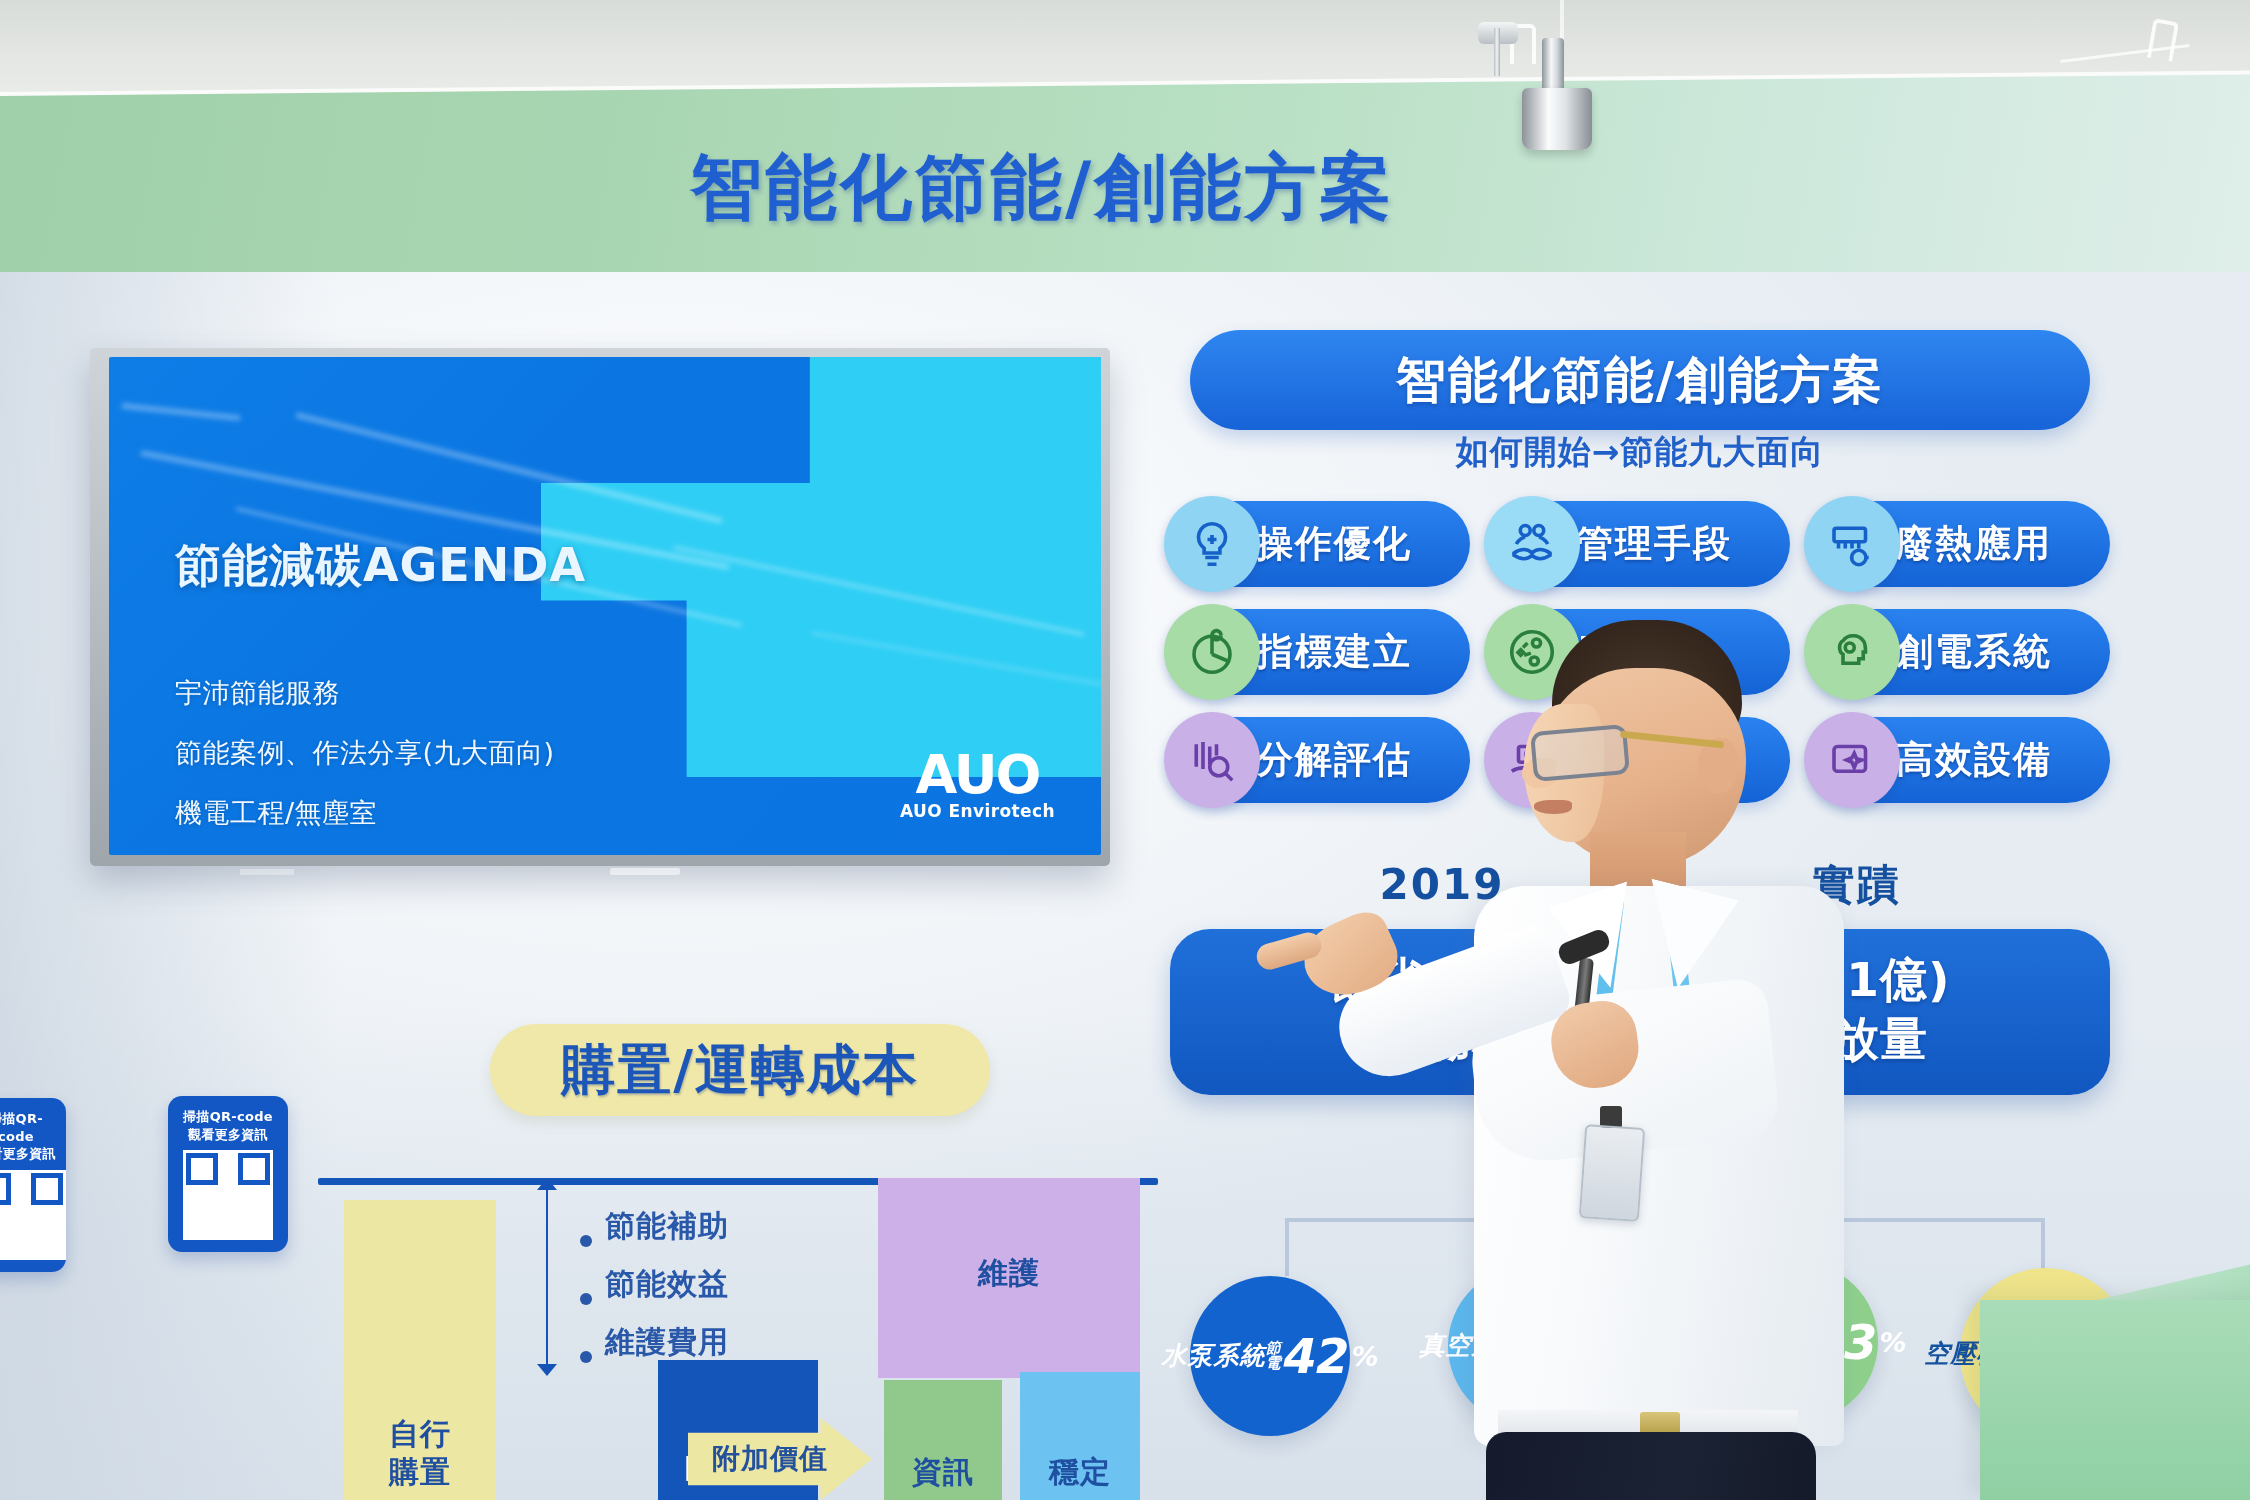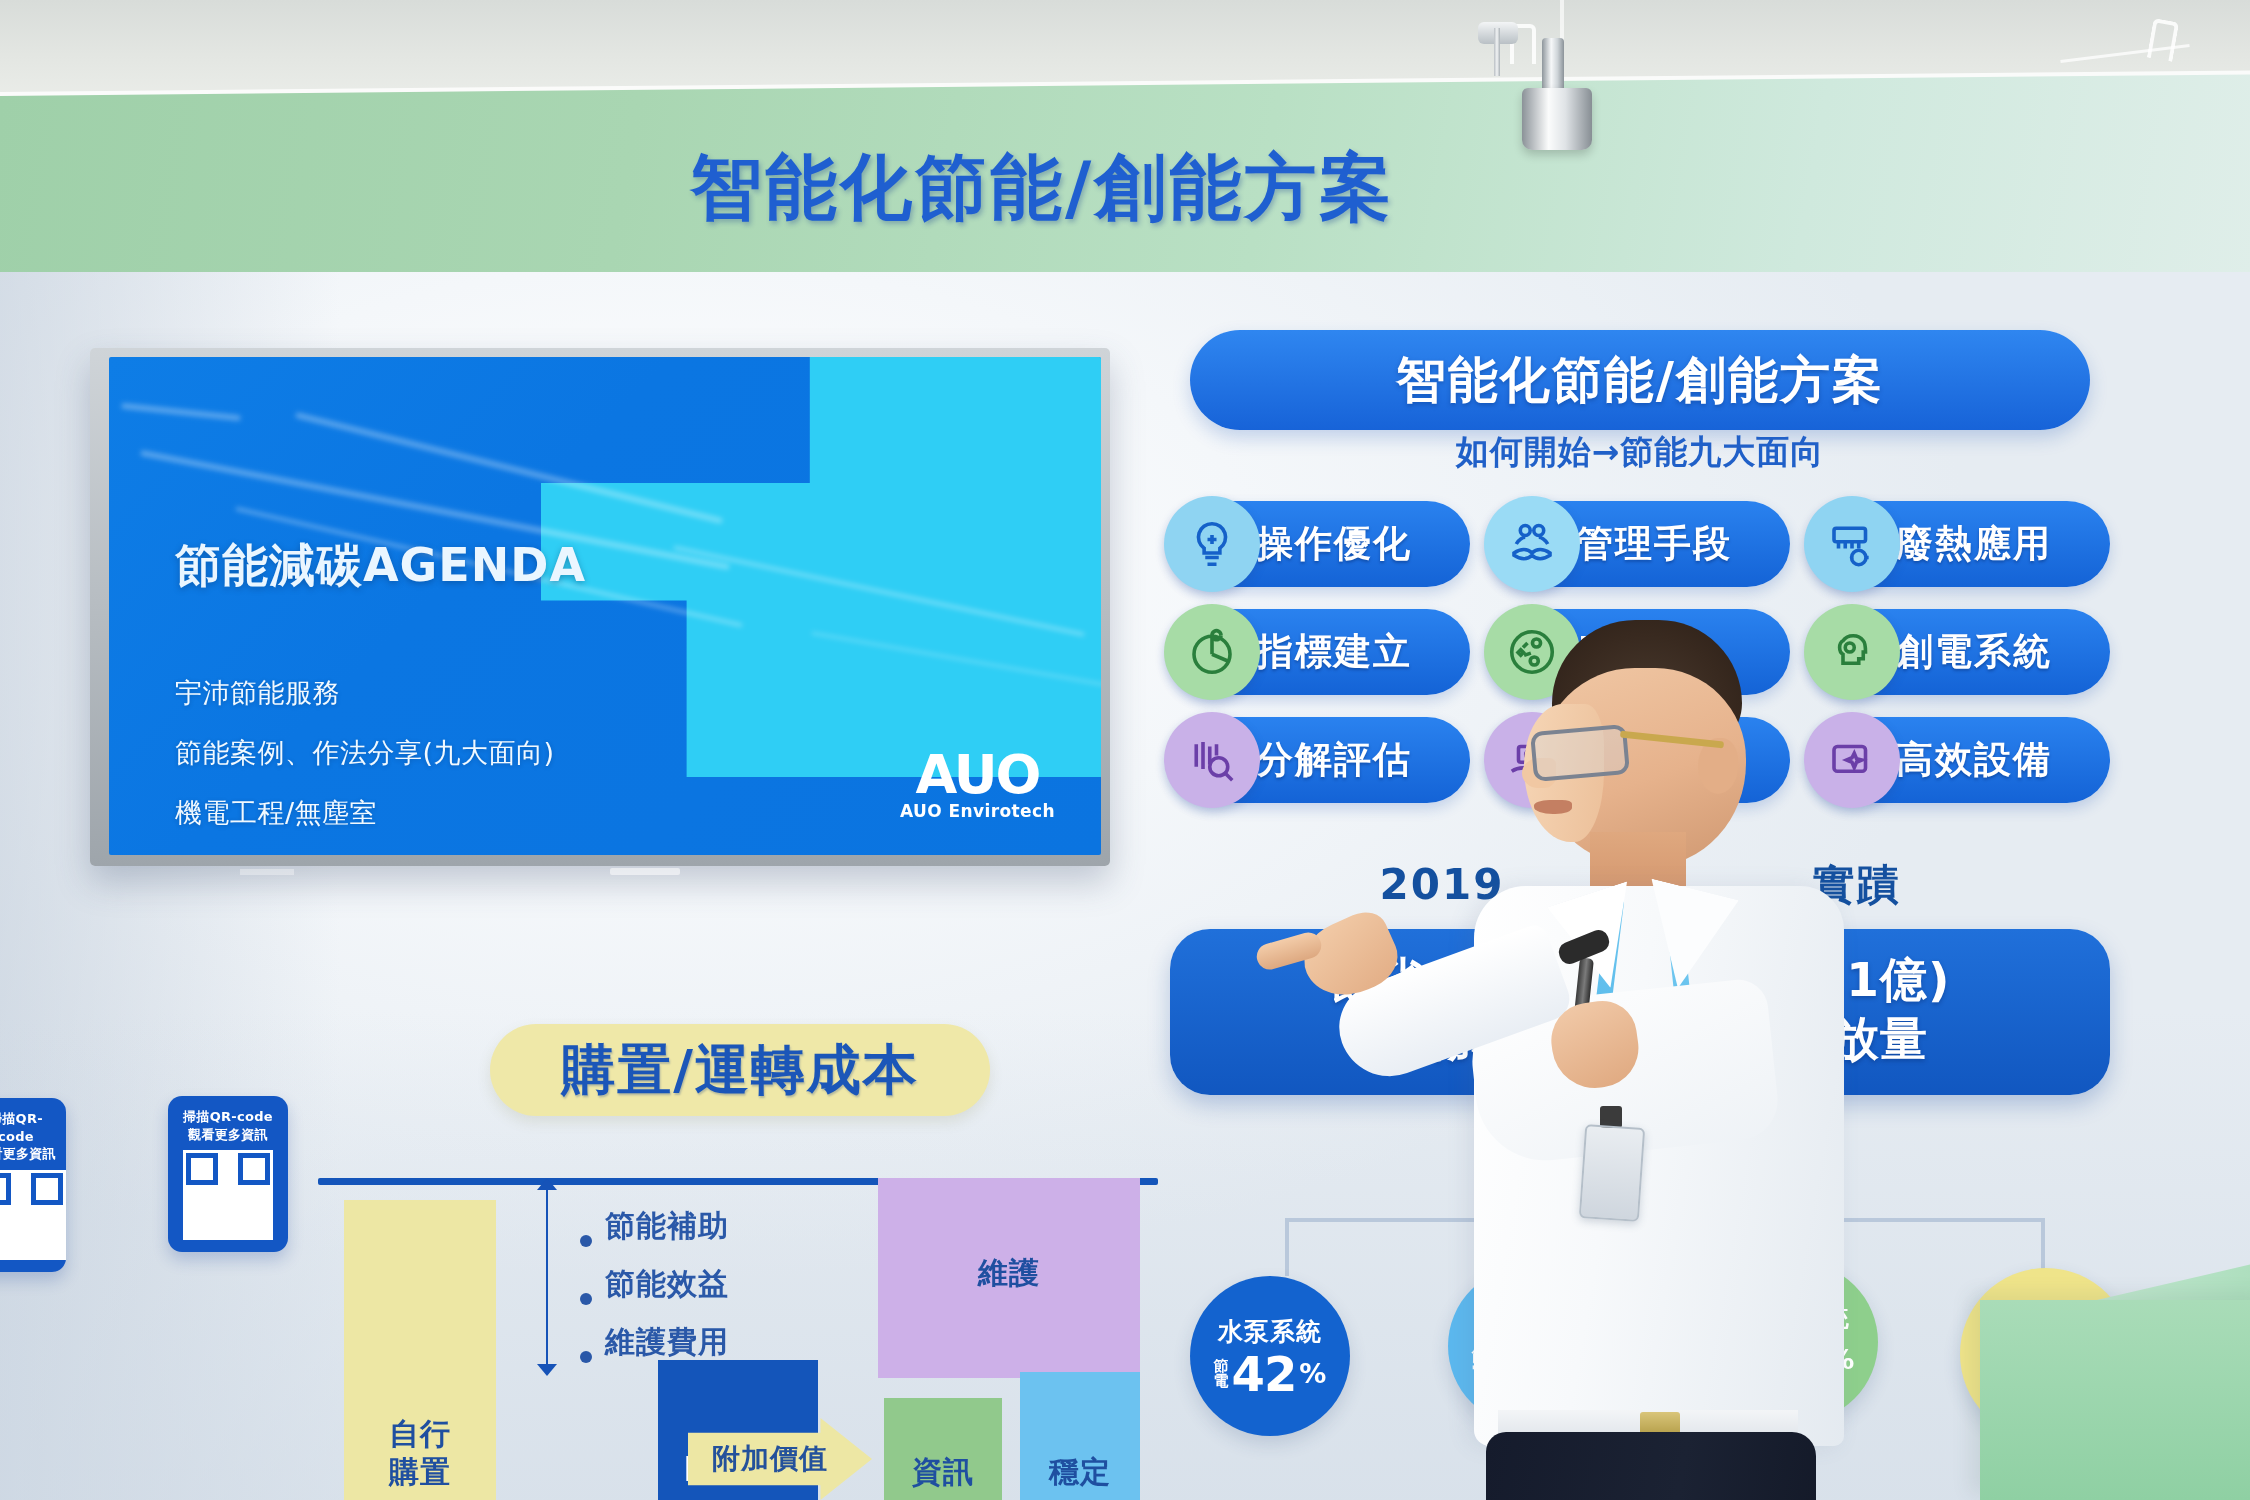--- a/index.html
+++ b/index.html
@@ -218,22 +218,23 @@
   .tree .vbar {
     position: absolute; top: 0; width: 4px; height: 58px; background: #b9c8db;
   }
   .tree .stem {
     position: absolute; left: 418px; top: -34px; width: 4px; height: 36px; background: #b9c8db;
   }
 
   .circles { position: absolute; left: 1190px; top: 1262px; width: 1000px; height: 240px; }
   .circ {
     position: absolute; width: 160px; height: 160px; border-radius: 50%;
-    display: flex; flex-direction: column; align-items: center; justify-content: center;
+    display: flex; flex-direction: row; align-items: center; justify-content: center;
     box-shadow: 0 8px 18px rgba(40,70,120,.16);
+    font-style: italic;
   }
   .circ .cname {
     font-size: 25px; font-weight: 700; letter-spacing: 1px; white-space: nowrap;
     margin-bottom: 2px;
   }
   .circ .crow { display: flex; align-items: center; gap: 3px; }
   .circ .ctag {
     font-size: 15px; font-weight: 700; line-height: 1.0; text-align: center;
   }
   .circ .cval { font-size: 48px; font-weight: 800; letter-spacing: -1px; line-height: 1; }
@@ -262,21 +263,21 @@
     justify-content: center; padding-bottom: 10px;
   }
   .bar span {
     color: #1f4fa0; font-size: 30px; font-weight: 600; letter-spacing: 1px;
     text-align: center; line-height: 1.25;
   }
   .bar.b-self   { left: 26px;  width: 152px; height: 300px; background: #ede7a4; }
   .bar.b-esco   { left: 340px; width: 160px; height: 140px; background: #1455ba; }
   .bar.b-esco span { color: #fff; font-weight: 800; font-size: 34px; letter-spacing: 2px; }
   .bar.b-maint  { left: 562px; width: 178px; height: 292px; background: #cdb0e8; }
-  .bar.b-resv   { left: 566px; width: 118px; height: 102px; background: #91c98c; }
+  .bar.b-resv   { left: 566px; width: 118px; height: 120px; background: #91c98c; }
   .bar.b-stab   { left: 702px; width: 120px; height: 128px; background: #6cc2f0; }
   .bar.b-maint  { left: 560px; width: 262px; height: 200px; background: #cdb0e8; bottom: 122px; align-items: center;}
   .arrow-tag {
     position: absolute; left: 370px; bottom: 0; width: 184px; height: 82px;
     background: #ede7a4;
     clip-path: polygon(0 18%, 72% 18%, 72% 0, 100% 50%, 72% 100%, 72% 82%, 0 82%);
     display: flex; align-items: center; padding-left: 24px;
   }
   .arrow-tag span {
     color: #24519b; font-size: 28px; font-weight: 600; letter-spacing: 1px;

